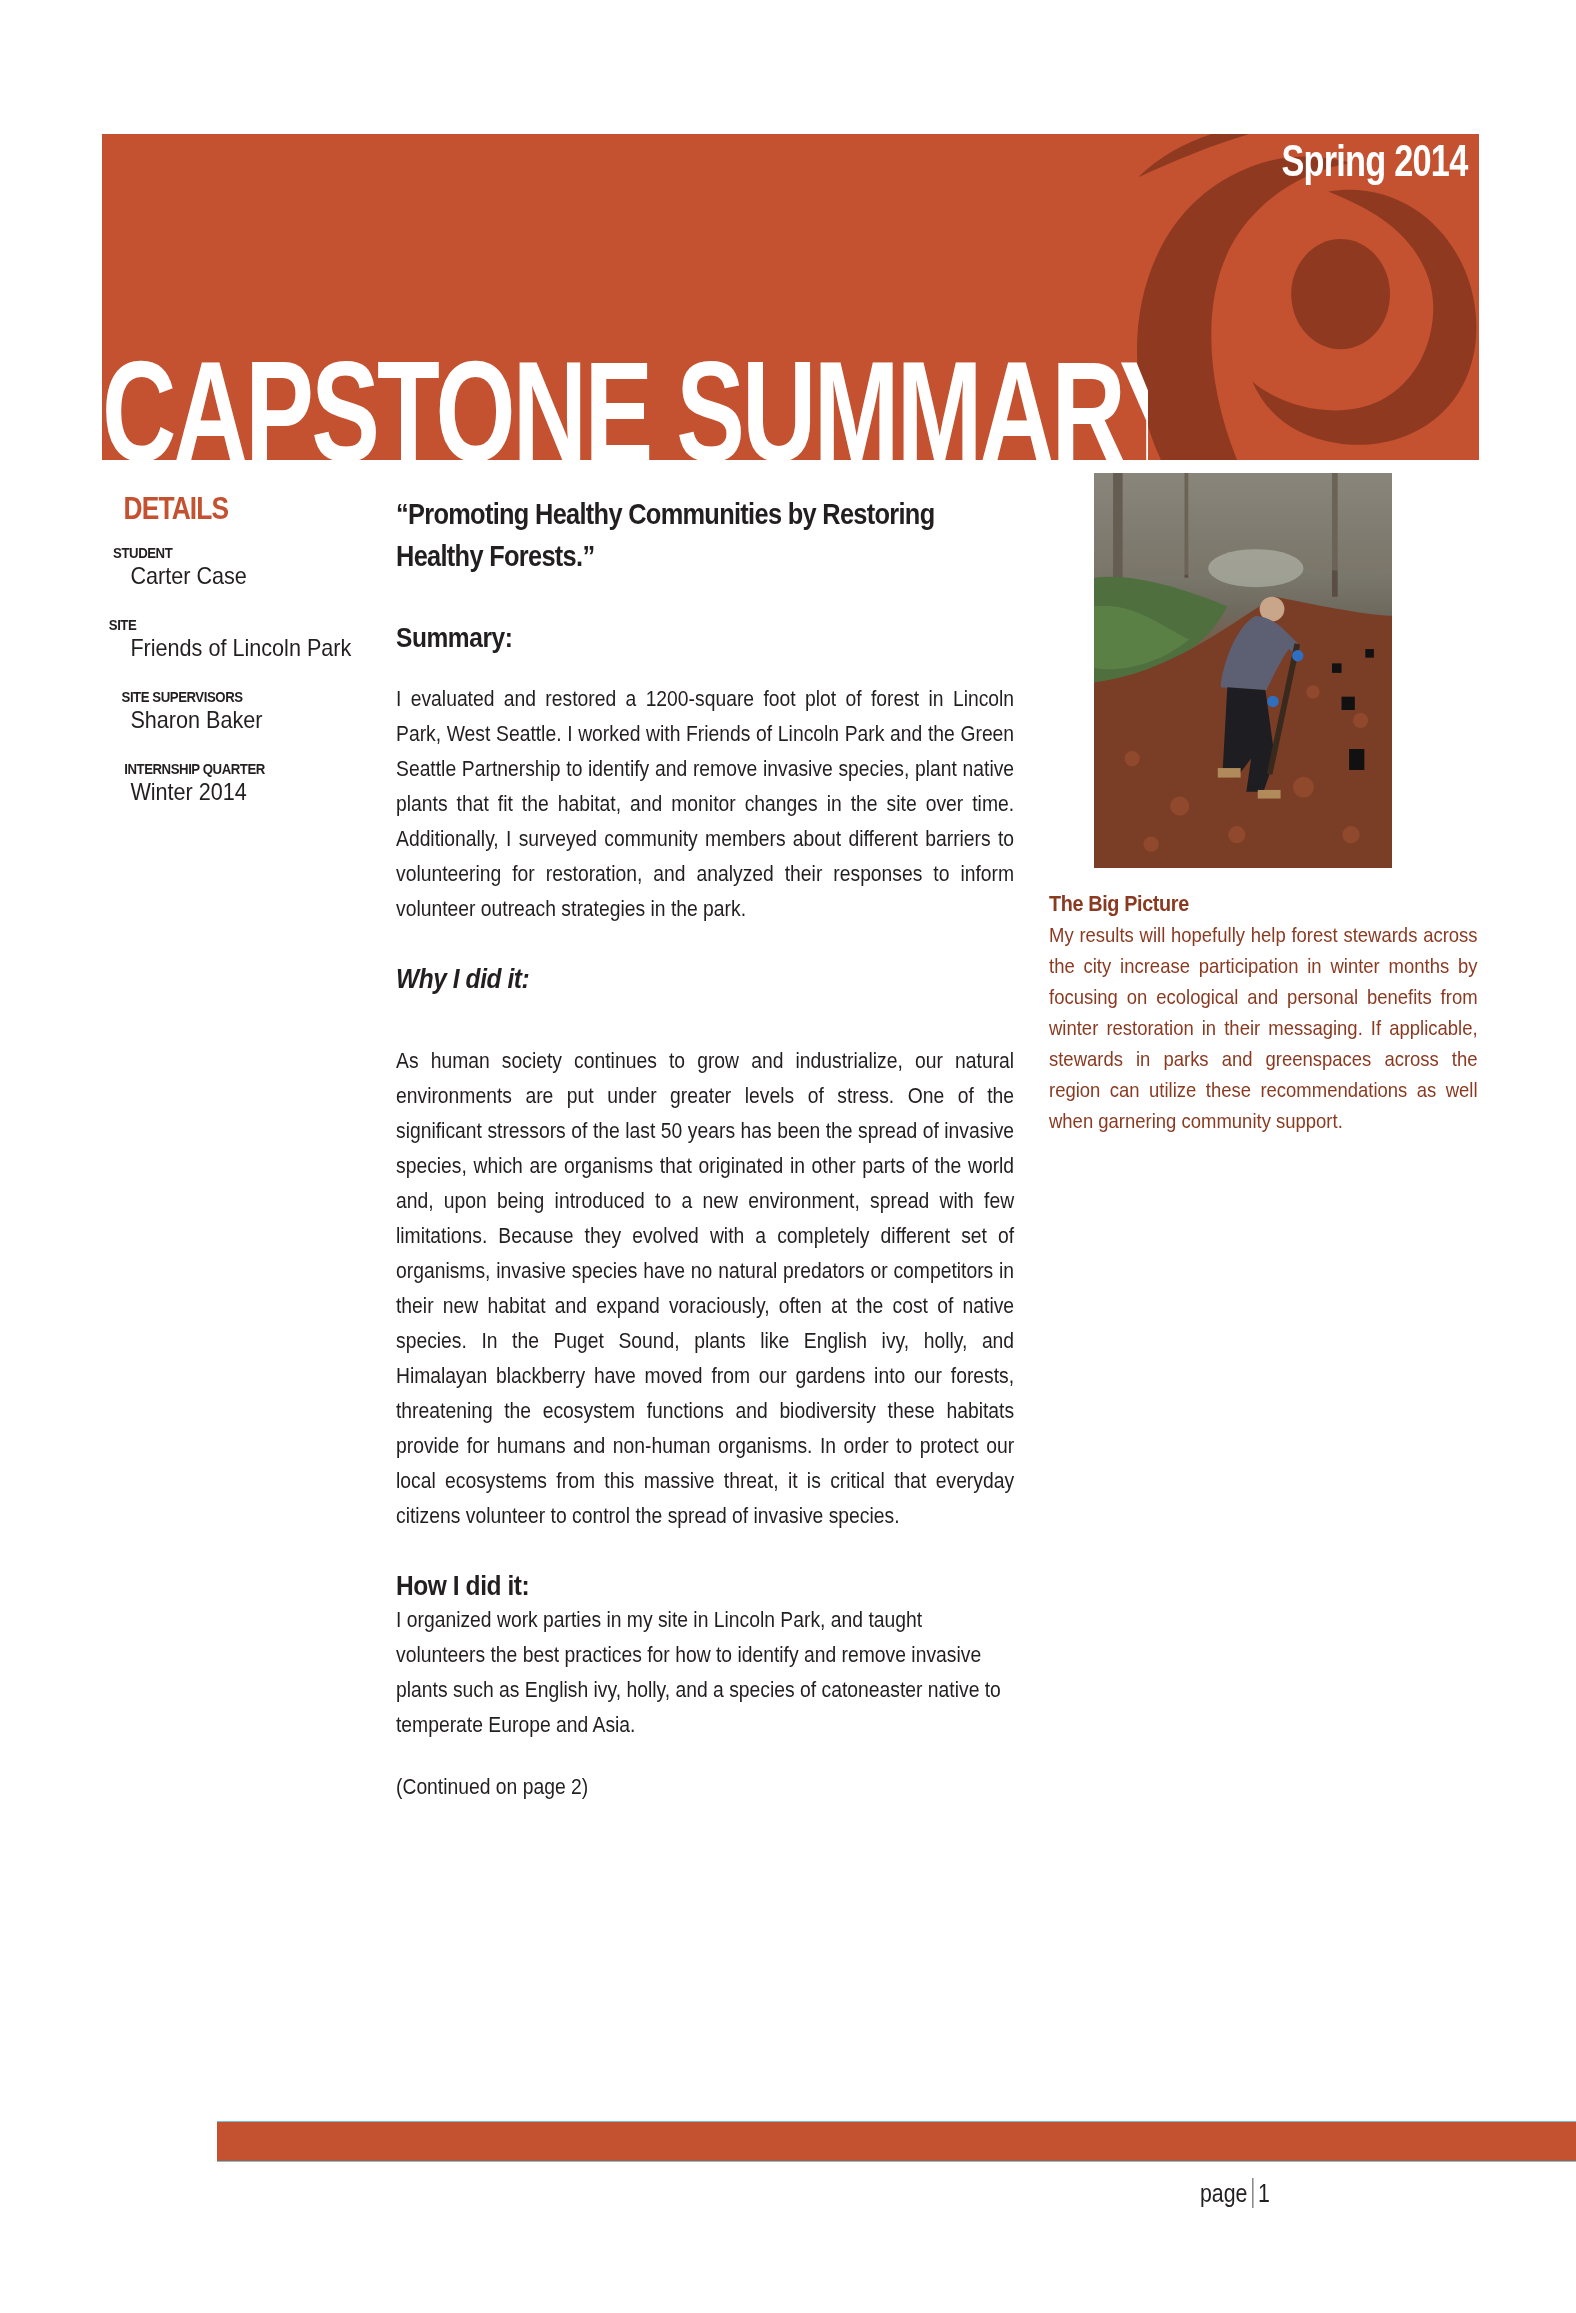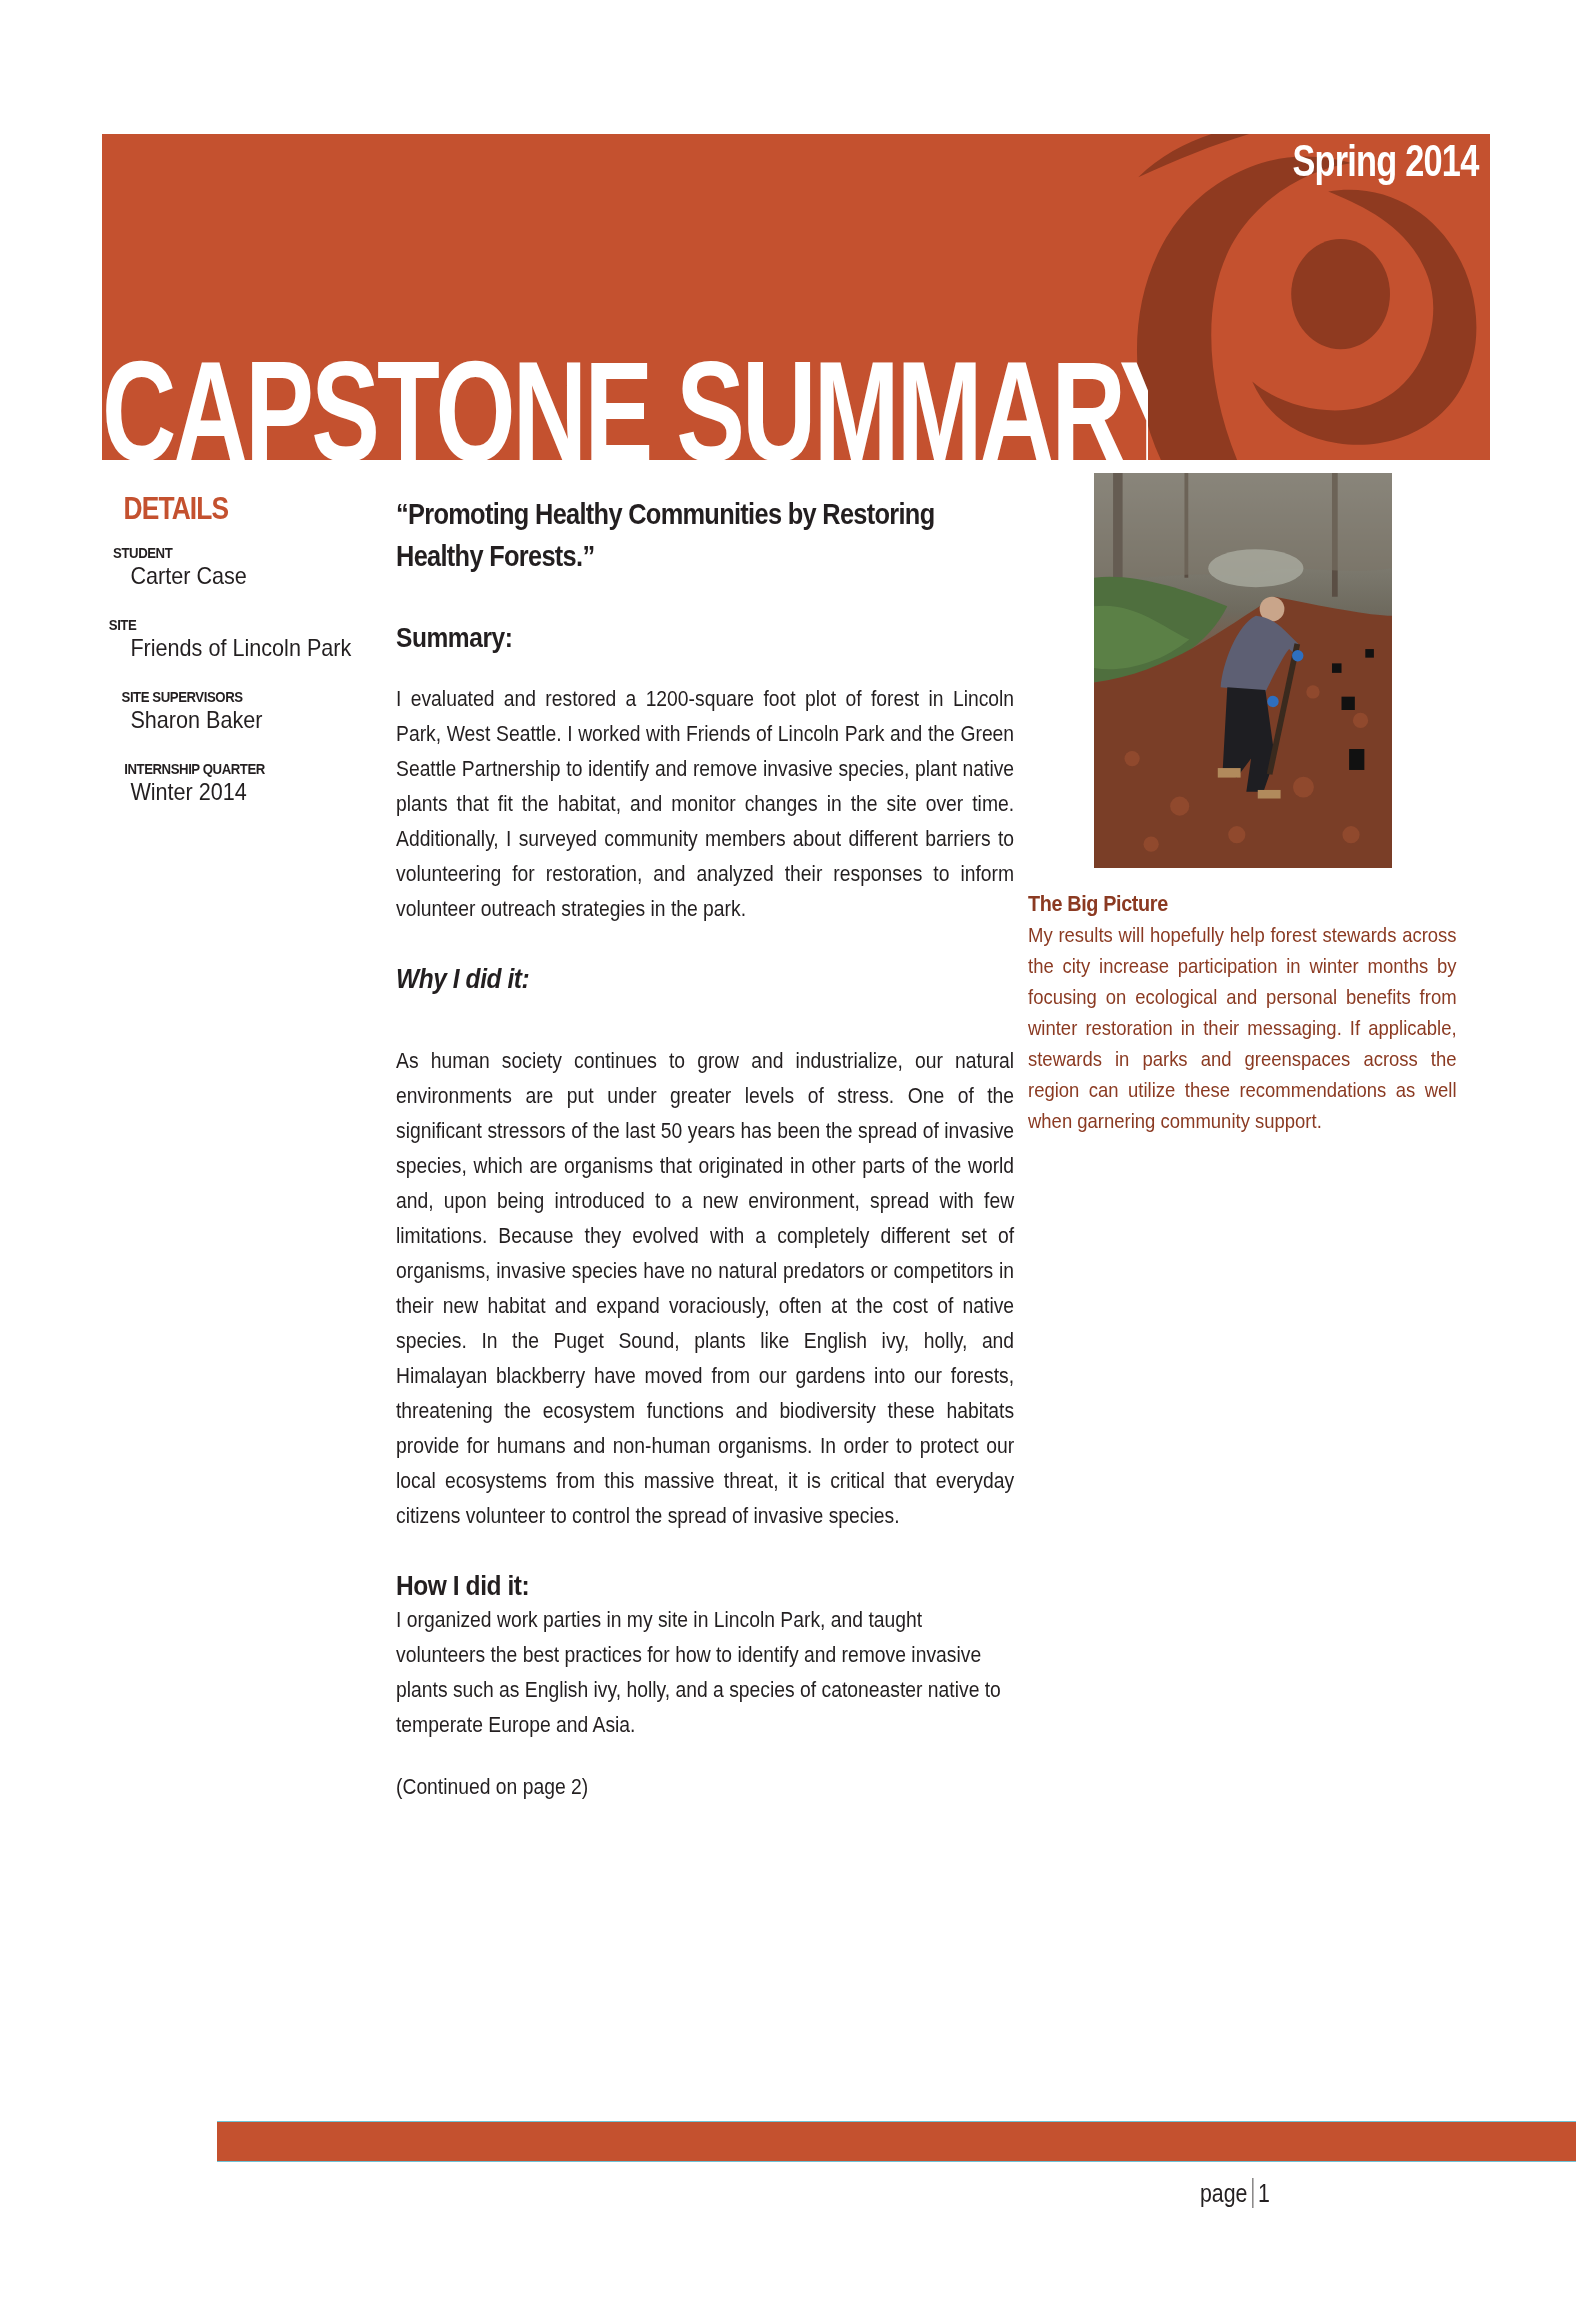--- a/index.html
+++ b/index.html
@@ -1,21 +1,21 @@
 <!DOCTYPE html>
 <html style="font-size:15px"><head>
   <meta charset="utf-8">
   <style>
     html, body { margin: 0; padding: 0; background: #ffffff; }
     body { width: 1577px; height: 2313px; position: relative; overflow: hidden;
            font-family: "Liberation Sans", "DejaVu Sans", sans-serif; color: #231f20; }
 
     
     .banner { position: absolute; left: 102px; top: 134px; width: 1377px; height: 326px;
-              background: #C4512F; overflow: hidden; padding-left: 11px; }
+              background: #C4512F; overflow: hidden; }
     .banner svg.swirl { position: absolute; left: 1022px; top: -9.5px; width: 361px; height: 342px; }
     .season { position: absolute; right: 11.4px; top: 1.9px; color: #ffffff; font-weight: bold;
               font-size: 44px; letter-spacing: -1px; transform: scaleX(0.78); transform-origin: right top;
               font-family: "Liberation Sans Narrow", "Liberation Sans", sans-serif; }
     .main-title { position: absolute; left: 102px; top: 348px; height: 112px; width: 1046px; overflow: hidden; }
     .main-title span { display: block; color: #ffffff; font-weight: bold; font-size: 143px; line-height: 143px;
                        letter-spacing: -3.8px; white-space: nowrap; transform: scaleX(0.72); transform-origin: left top;
                        margin-top: -7.6px; }
 
     
@@ -45,21 +45,21 @@
     .p-why { margin-bottom: 36px; }
     .h-how { }
     .p-how { margin-bottom: 32px; }
     .continued { font-size: 22px; display: inline-block; transform: scaleX(0.878); transform-origin: left top; }
 
     
     .photo { position: absolute; left: 1094px; top: 473px; width: 298px; height: 395px; overflow: hidden;
              background: #6b5a4a; }
 
     
-    .bigpic { position: absolute; left: 1028px; top: 889px; width: 428px; color: #8B3A22; }
+    .bigpic { position: absolute; left: 1049px; top: 889px; width: 428px; color: #8B3A22; }
     .bigpic-title { font-weight: bold; font-size: 22px; letter-spacing: -0.4px; display: inline-block;
                     transform: scaleX(0.9); transform-origin: left center; line-height: 30px; }
     .bigpic-text { font-size: 21px; line-height: 31px; text-align: justify; width: 487px;
                    transform: scaleX(0.88); transform-origin: left top; }
 
     
     .footer-bar { position: absolute; left: 217px; top: 2121px; width: 1360px; height: 39px; background: #C4512F;
                   border-top: 1px solid #6fc3d6; border-bottom: 1px solid #6fc3d6; }
     .page-num { position: absolute; left: 1200px; top: 2178px; font-size: 26px; color: #231f20;
                 display: inline-block; transform: scaleX(0.82); transform-origin: left top; }

